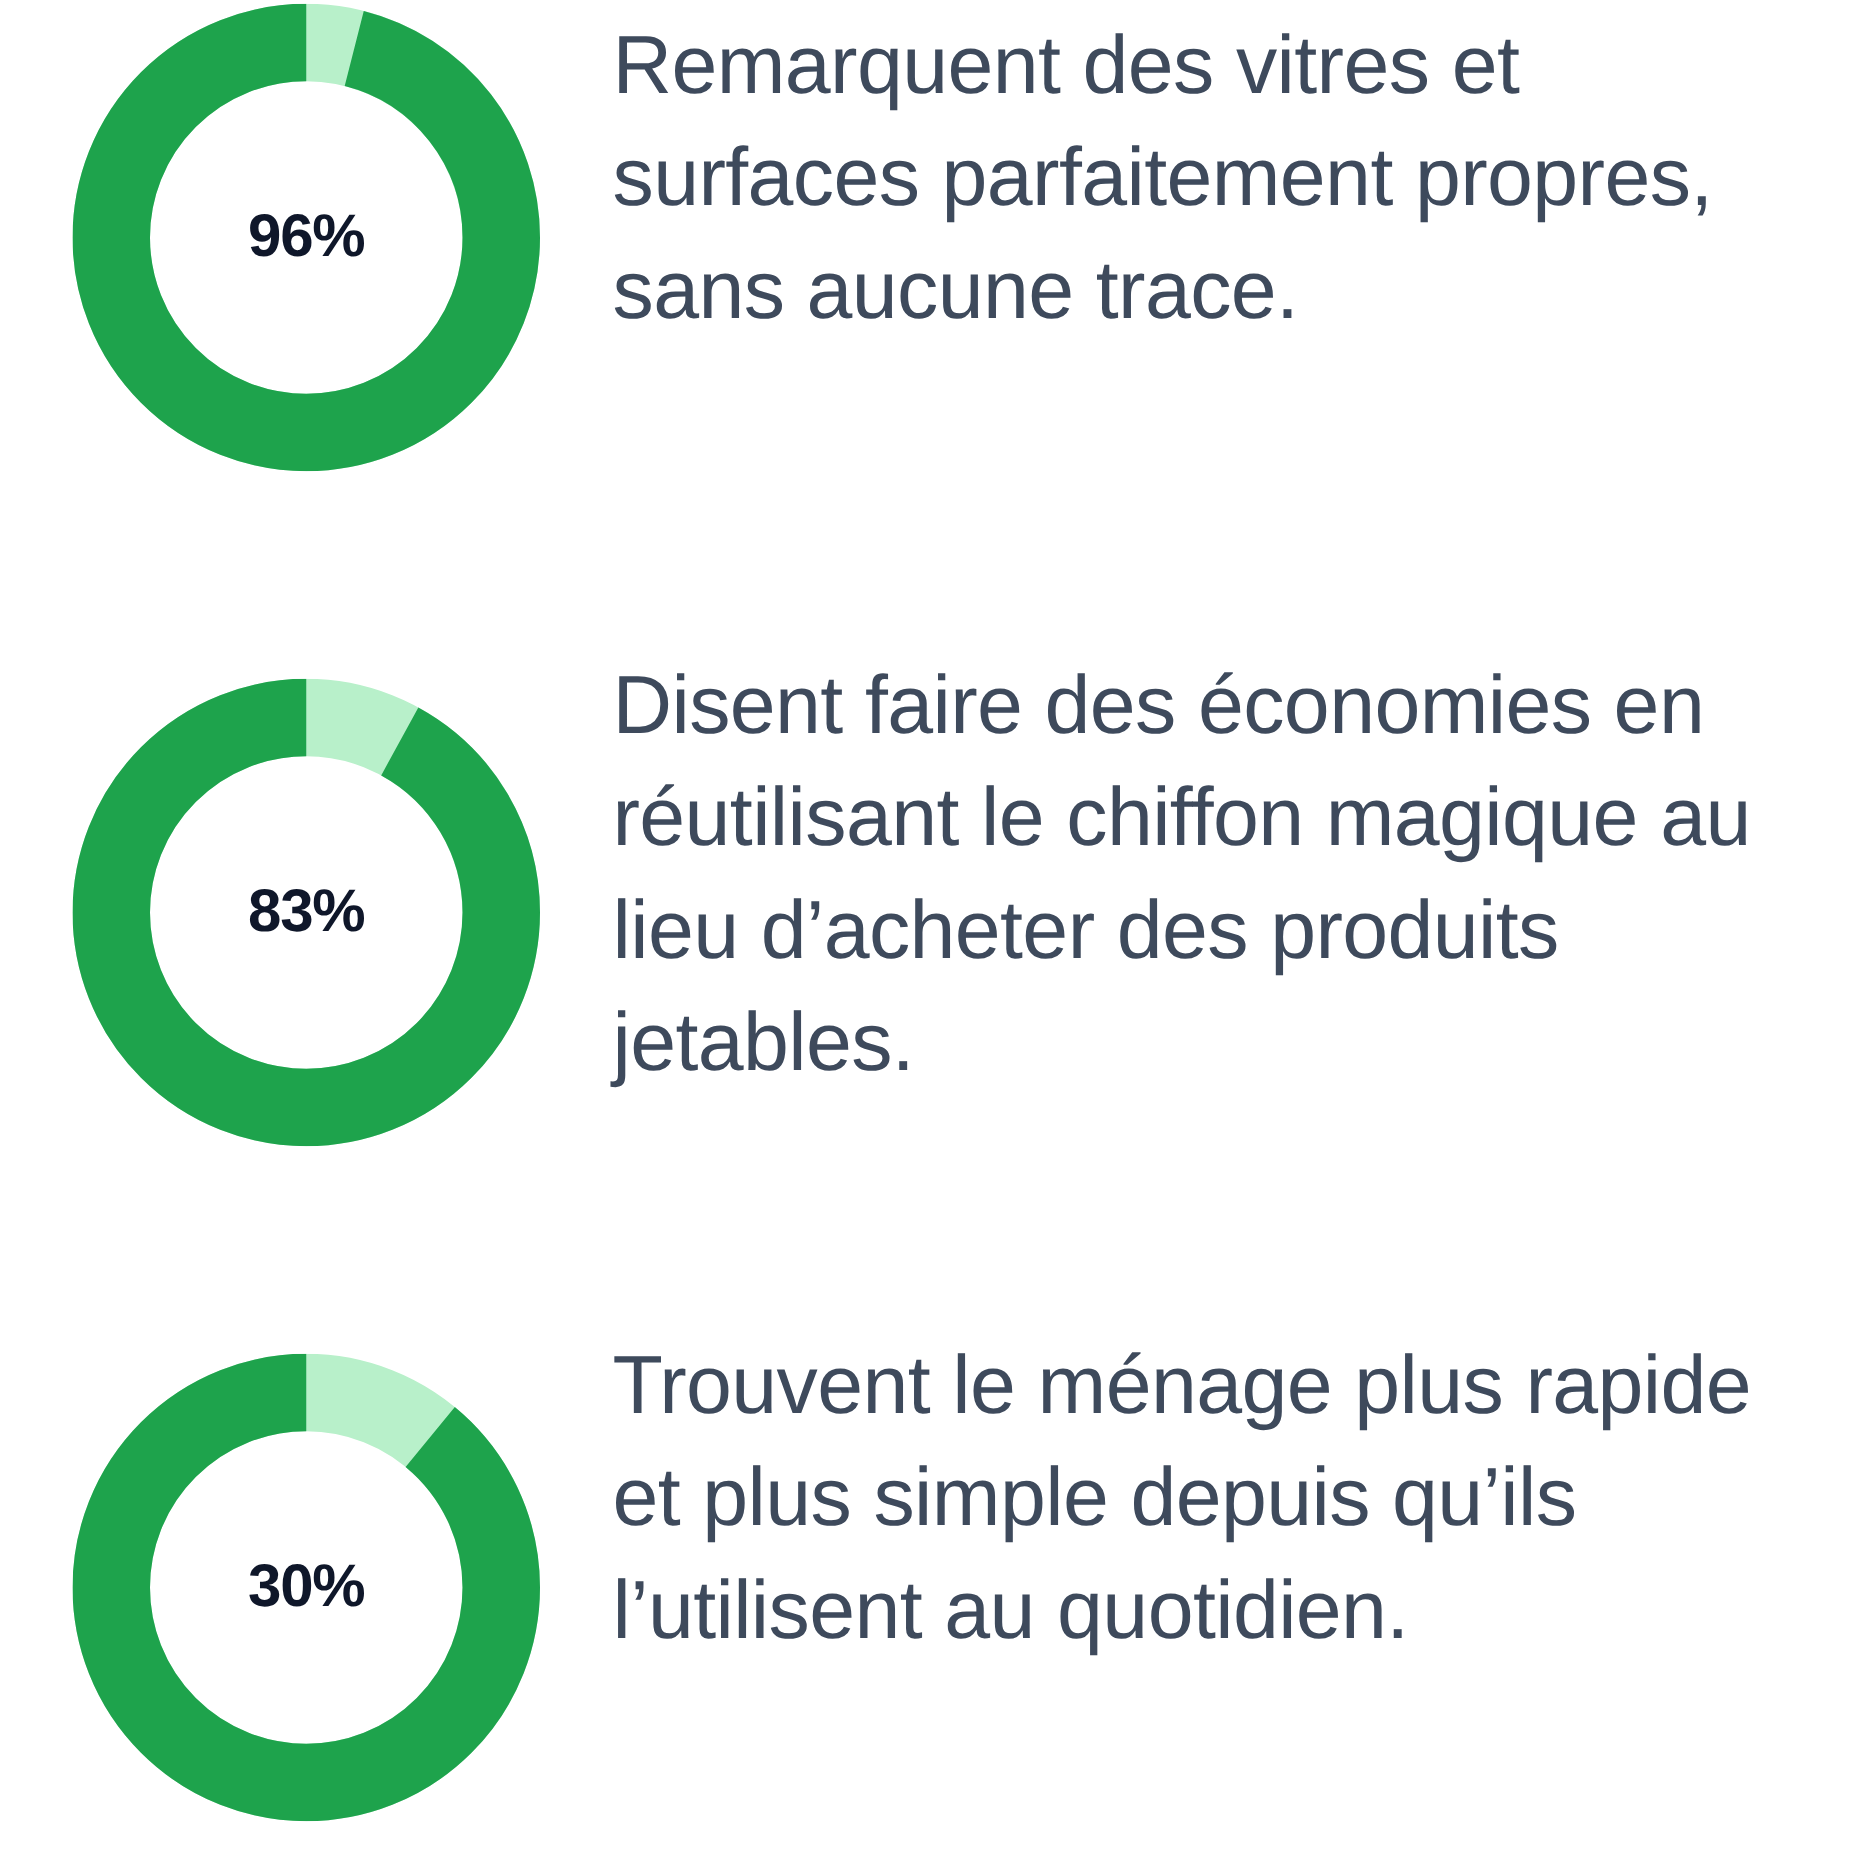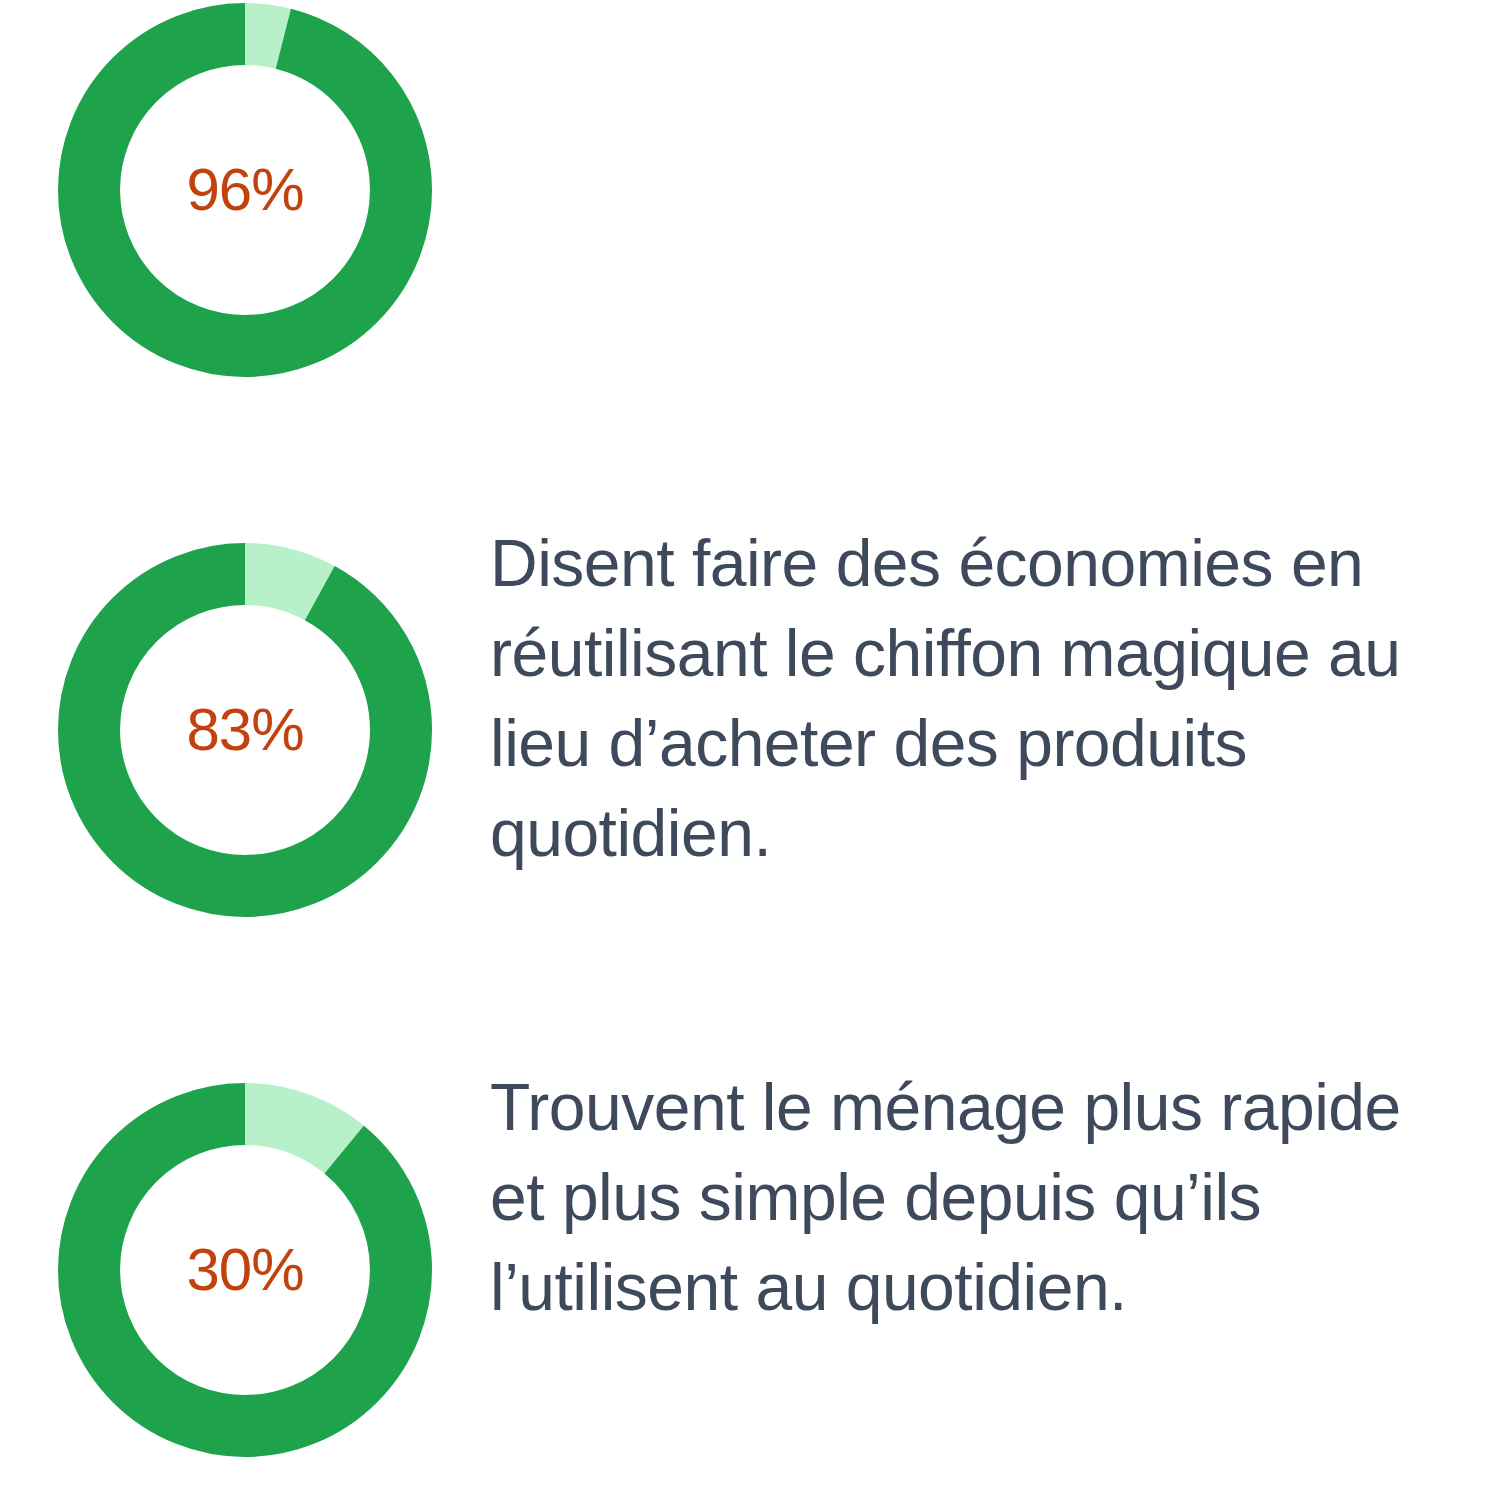--- a/index.html
+++ b/index.html
@@ -65,24 +65,24 @@
 
   .donut-label {
     position: absolute;
     left: 0;
     top: 0;
     width: 374px;
     height: 374px;
     display: flex;
     align-items: center;
     justify-content: center;
-    font-size: 60px;
-    font-weight: normal;
+    font-size: 48px;
+    font-weight: bold;
     letter-spacing: -1px;
-    color: #c2410c;
+    color: #0f172a;
     line-height: 1;
   }
 
   
   .stat-text {
     flex: 1 1 auto;
     padding-right: 55px;
     font-size: 66px;
     line-height: 90px;
     font-weight: 400;
@@ -102,33 +102,34 @@
   <div class="stat-row row-1">
     <div class="donut-wrap">
       <div class="donut">
         <svg viewBox="0 0 374 374">
           <circle cx="187" cy="187" r="156" fill="none" stroke="#b8f0ca" stroke-width="62"></circle>
           <circle class="donut-arc" cx="187" cy="187" r="156" fill="none" stroke="#1ea34c" stroke-width="62" stroke-dasharray="980.1769079200154 980.1769079200154" stroke-dashoffset="39.20707631680065" transform="scale(1,-1) translate(0,-374)"></circle>
         </svg>
         <div class="donut-label">96%</div>
       </div>
     </div>
+    <div class="stat-text">Remarquent des vitres et surfaces parfaitement propres, sans aucune trace.</div>
   </div>
 
   <div class="stat-row row-2">
     <div class="donut-wrap">
       <div class="donut">
         <svg viewBox="0 0 374 374">
           <circle cx="187" cy="187" r="156" fill="none" stroke="#b8f0ca" stroke-width="62"></circle>
           <circle class="donut-arc" cx="187" cy="187" r="156" fill="none" stroke="#1ea34c" stroke-width="62" stroke-dasharray="980.1769079200154 980.1769079200154" stroke-dashoffset="78.41415263360119" transform="scale(1,-1) translate(0,-374)"></circle>
         </svg>
         <div class="donut-label">83%</div>
       </div>
     </div>
-    <div class="stat-text">Disent faire des économies en réutilisant le chiffon magique au lieu d’acheter des produits quotidien.</div>
+    <div class="stat-text">Disent faire des économies en réutilisant le chiffon magique au lieu d’acheter des produits jetables.</div>
   </div>
 
   <div class="stat-row row-3">
     <div class="donut-wrap">
       <div class="donut">
         <svg viewBox="0 0 374 374">
           <circle cx="187" cy="187" r="156" fill="none" stroke="#b8f0ca" stroke-width="62"></circle>
           <circle class="donut-arc" cx="187" cy="187" r="156" fill="none" stroke="#1ea34c" stroke-width="62" stroke-dasharray="980.1769079200154 980.1769079200154" stroke-dashoffset="107.81945987120169" transform="scale(1,-1) translate(0,-374)"></circle>
         </svg>
         <div class="donut-label">30%</div>

